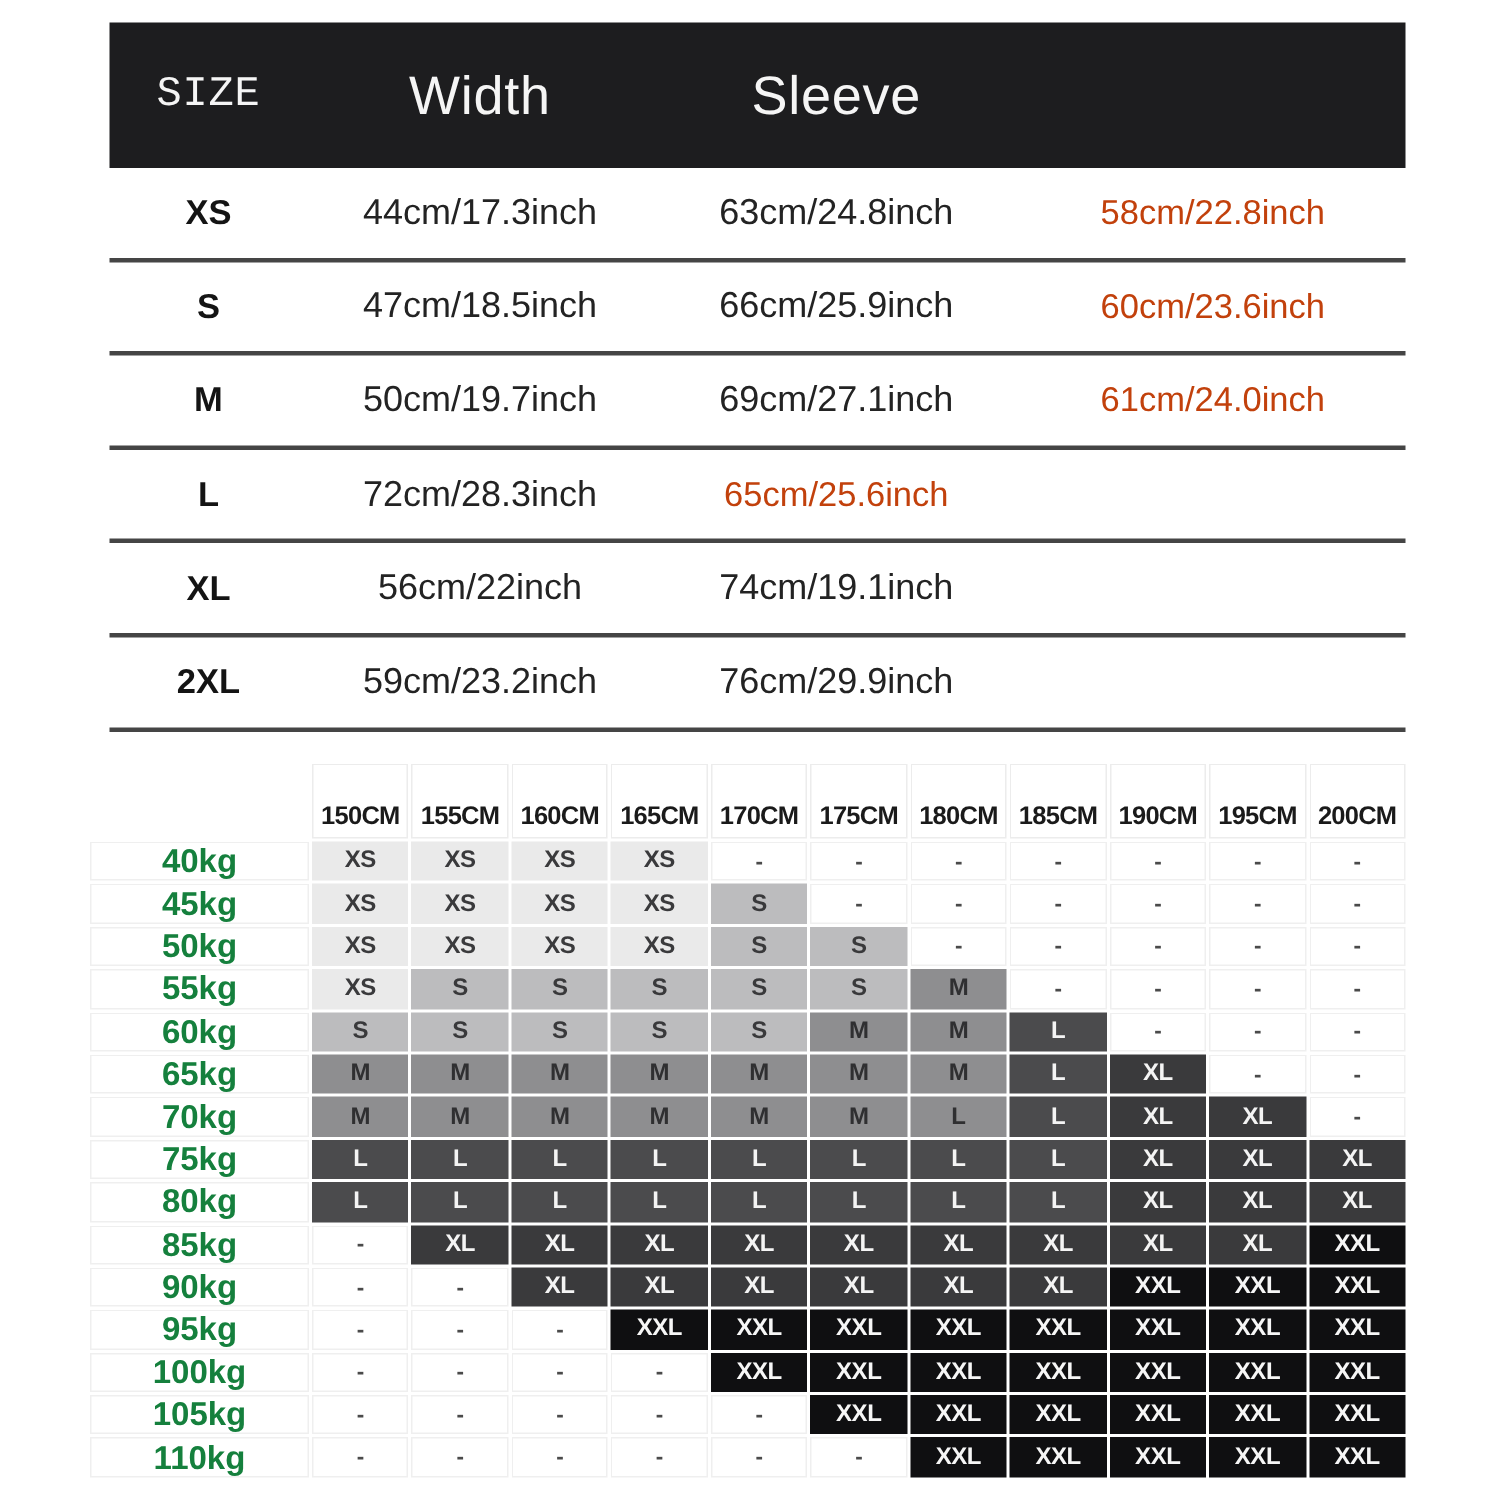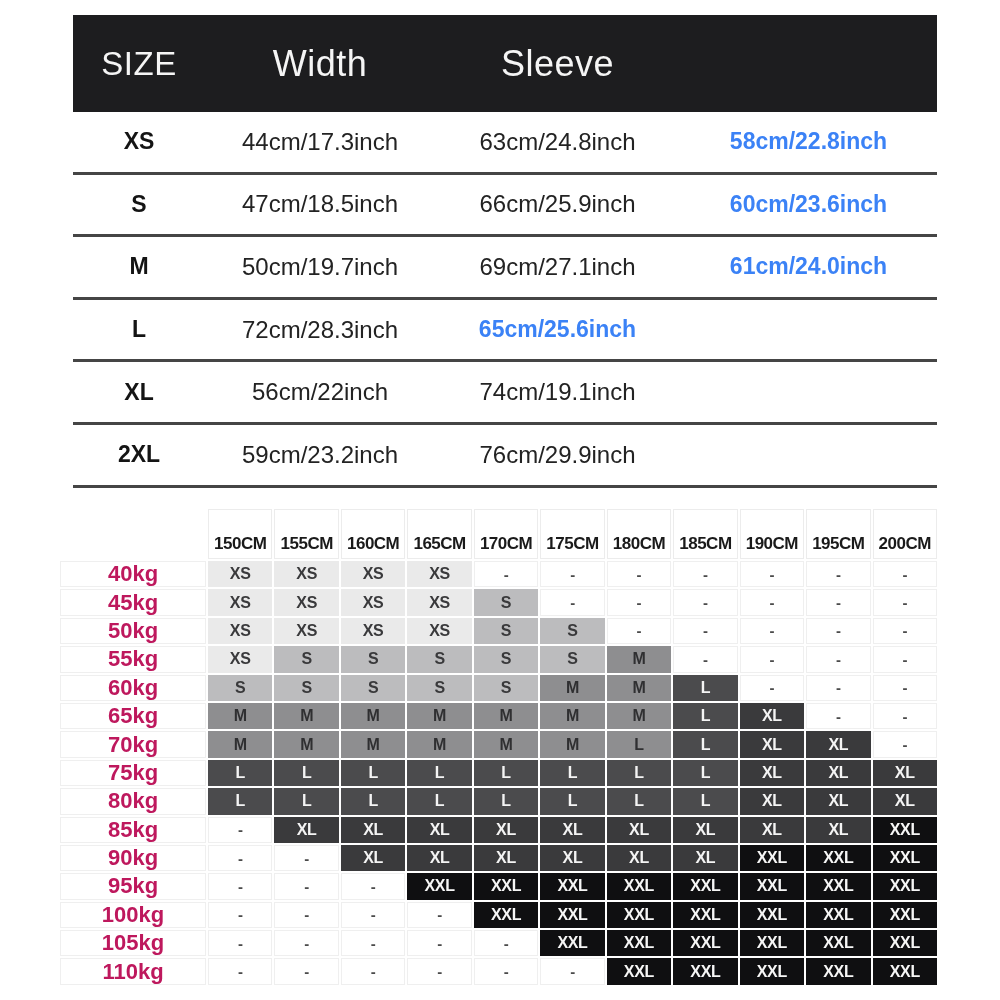--- a/index.html
+++ b/index.html
@@ -13,53 +13,53 @@
   .page { position:relative; width:1000px; height:1000px; overflow:hidden; background:#ffffff; }
 
   
   .top-table { position:absolute; left:73px; top:15px; width:864px; }
   .header-bar {
     height:97px; background:#1d1d1f; color:#f5f5f5;
     display:grid; grid-template-columns:132px 230px 245px 257px;
     align-items:center;
   }
   .hcell { text-align:center; font-weight:400; letter-spacing:0.5px; }
-  .header-bar .c0 { font-size:33px; }
+  .header-bar .c0 { font-size:28px;font-family:Liberation Mono, monospace; }
   .header-bar .c1, .header-bar .c2, .header-bar .c3 { font-size:36px; }
 
   .trow {
     display:grid; grid-template-columns:132px 230px 245px 257px;
     height:62.6px; align-items:center;
     border-bottom:3px solid #454545;
   }
   .tcell { text-align:center; white-space:nowrap; }
   .trow .c0 { font-weight:700; font-size:23px; color:#141414; }
   .trow .c1, .trow .c2 { font-weight:400; font-size:24px; color:#232323; }
-  .trow .c3 { font-weight:700; font-size:23px; color:#3b82f6; }
+  .trow .c3 { font-weight:400; font-size:23px; color:#c2410c; }
 
   
   .matrix {
     position:absolute; left:60px; top:509px; width:877px;
     display:grid;
     grid-template-columns:146px repeat(11, 1fr);
     grid-template-rows:50px repeat(15, 26.4px);
     gap:2px;
     background:#ffffff;
     text-align:right;
   }
   .mcell { display:flex; align-items:center; justify-content:center; overflow:hidden; }
   .corner { background:#ffffff; }
   .mhead {
     background:#ffffff; box-shadow:inset 0 0 0 1px #ececec;
     font-weight:700; font-size:17px; letter-spacing:-0.5px; color:#1a1a1a;
     align-items:flex-end; padding-bottom:5px;
   }
   .mlabel {
     background:#ffffff; box-shadow:inset 0 0 0 1px #efefef;
-    font-weight:700; font-size:22px; color:#be185d;
+    font-weight:700; font-size:22px; color:#15803d;
   }
   .mdata { font-weight:700; font-size:16px; letter-spacing:-0.3px; }
   .mdata.blank { box-shadow:inset 0 0 0 1px #efefef; font-size:15px; }
 </style>
 </head>
 <body>
 
 <div class="page">
 
   <section class="top-table">

